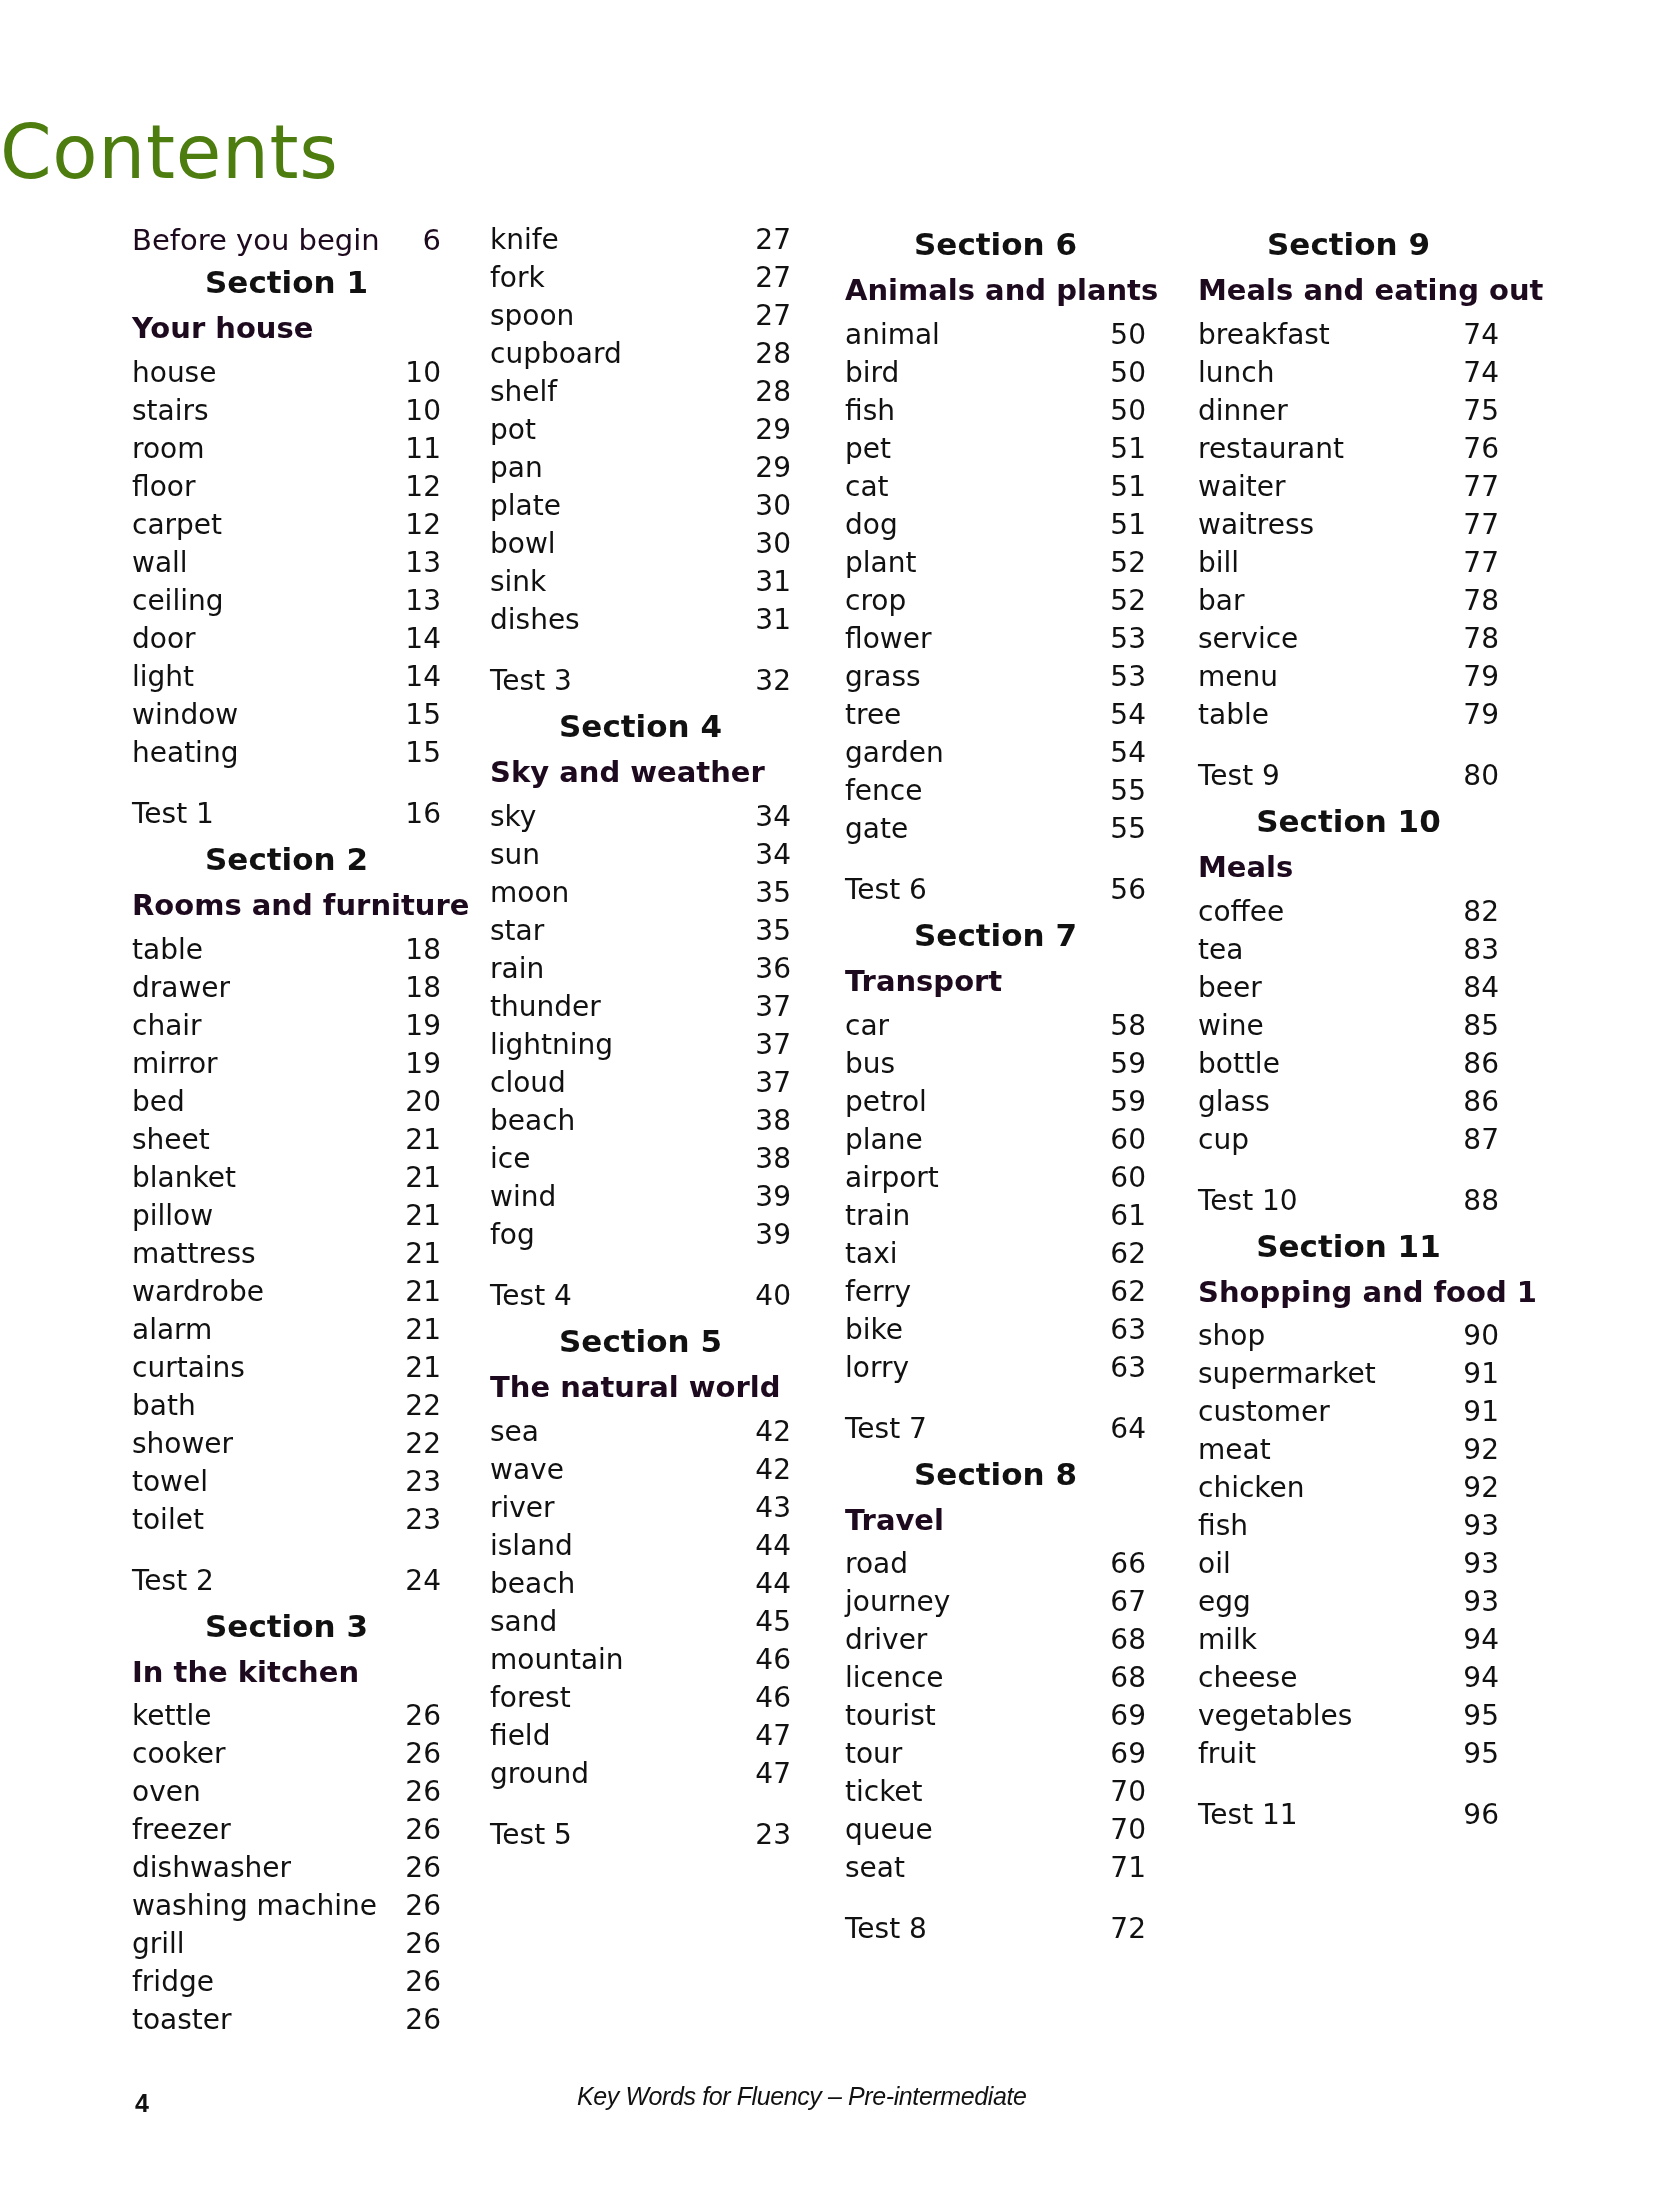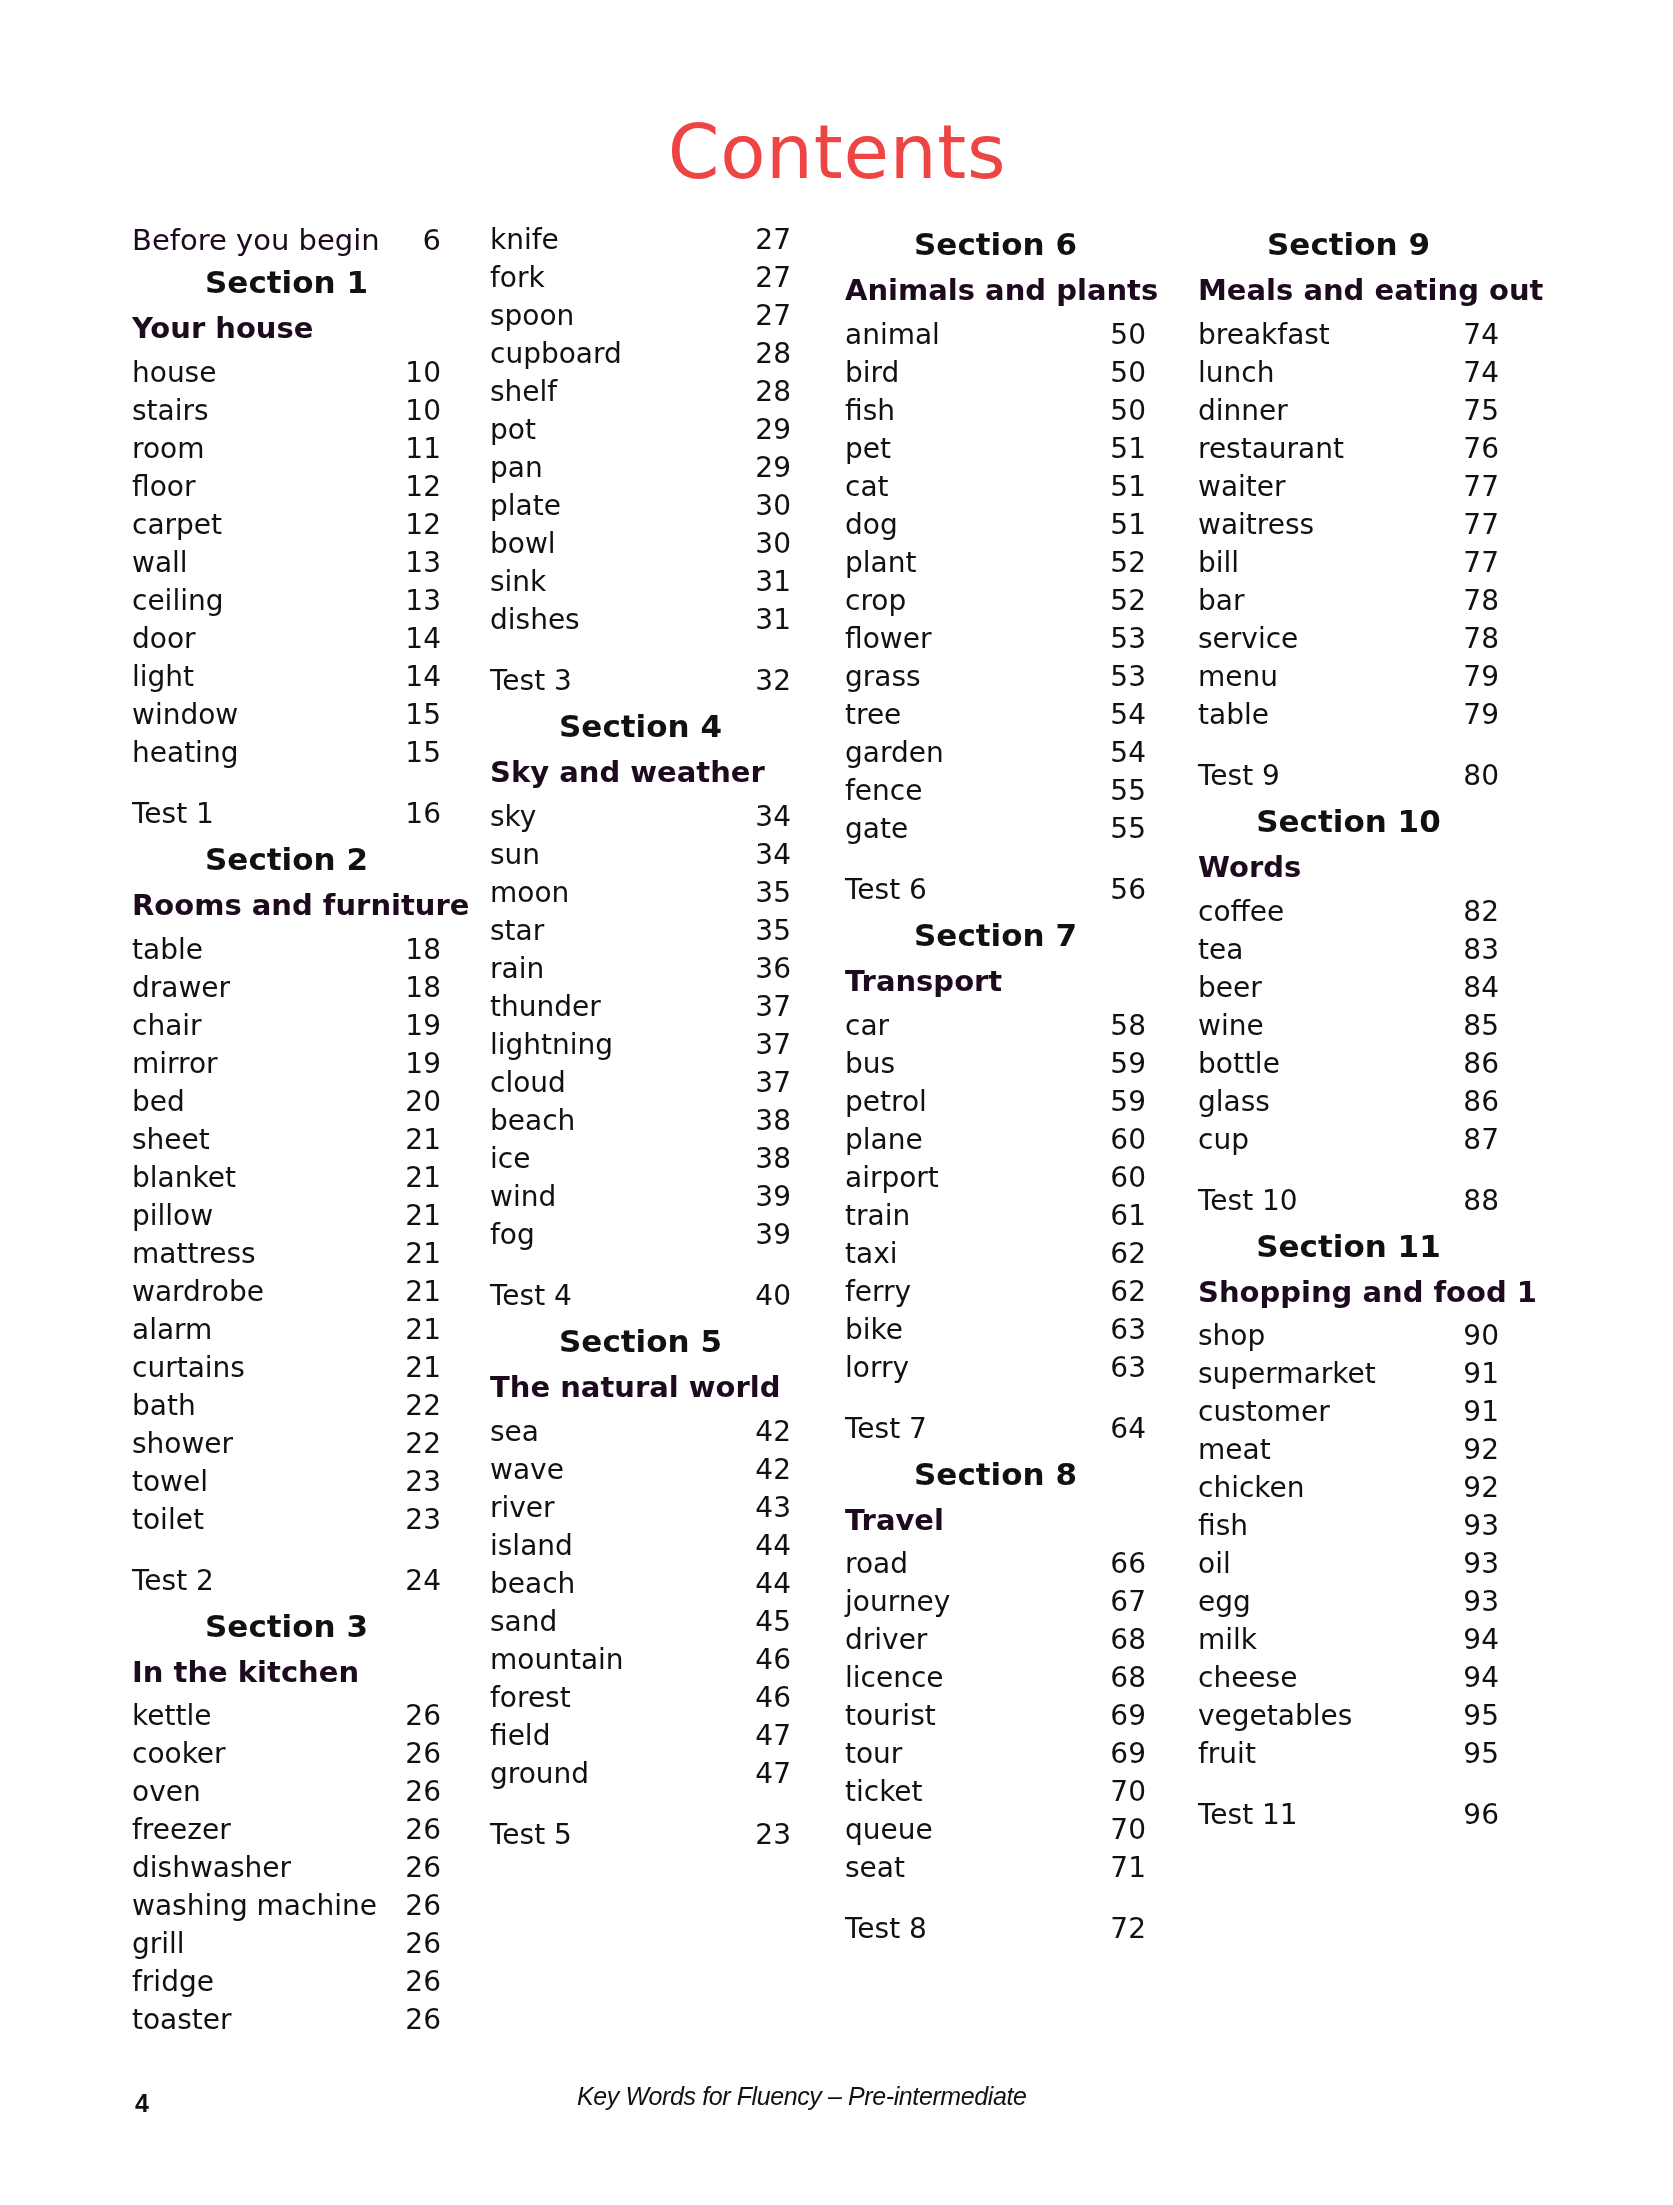--- a/index.html
+++ b/index.html
@@ -8,26 +8,25 @@
       height: 2205px;
       position: relative;
       font-family: "DejaVu Sans", sans-serif;
       color: #111111;
       overflow: hidden;
     }
     .page-title {
       position: absolute;
       left: 0; right: 0;
       top: 109px;
-      text-align: center;
       font-family: "DejaVu Sans", sans-serif;
       font-size: 74px;
       font-weight: normal;
       letter-spacing: 0.7px;
-      color: #ef4444;
+      color: #4d7c0f;
       margin: 0;
     }
     .col {
       position: absolute;
       top: 221px;
       width: 309px;
     }
     .col-1 { left: 132px; }
     .col-2 { left: 490px; width: 301px; }
     .col-3 { left: 845px; width: 301px; }
@@ -598,21 +597,21 @@
     </div>
     <div class="row ">
       <span class="word">table</span>
       <span class="page">79</span>
     </div>
     <div class="row test">
       <span class="word">Test 9</span>
       <span class="page">80</span>
     </div>
     <div class="sec-head">Section 10</div>
-    <div class="sec-topic">Words</div>
+    <div class="sec-topic">Meals</div>
     <div class="row ">
       <span class="word">coffee</span>
       <span class="page">82</span>
     </div>
     <div class="row ">
       <span class="word">tea</span>
       <span class="page">83</span>
     </div>
     <div class="row ">
       <span class="word">beer</span>

